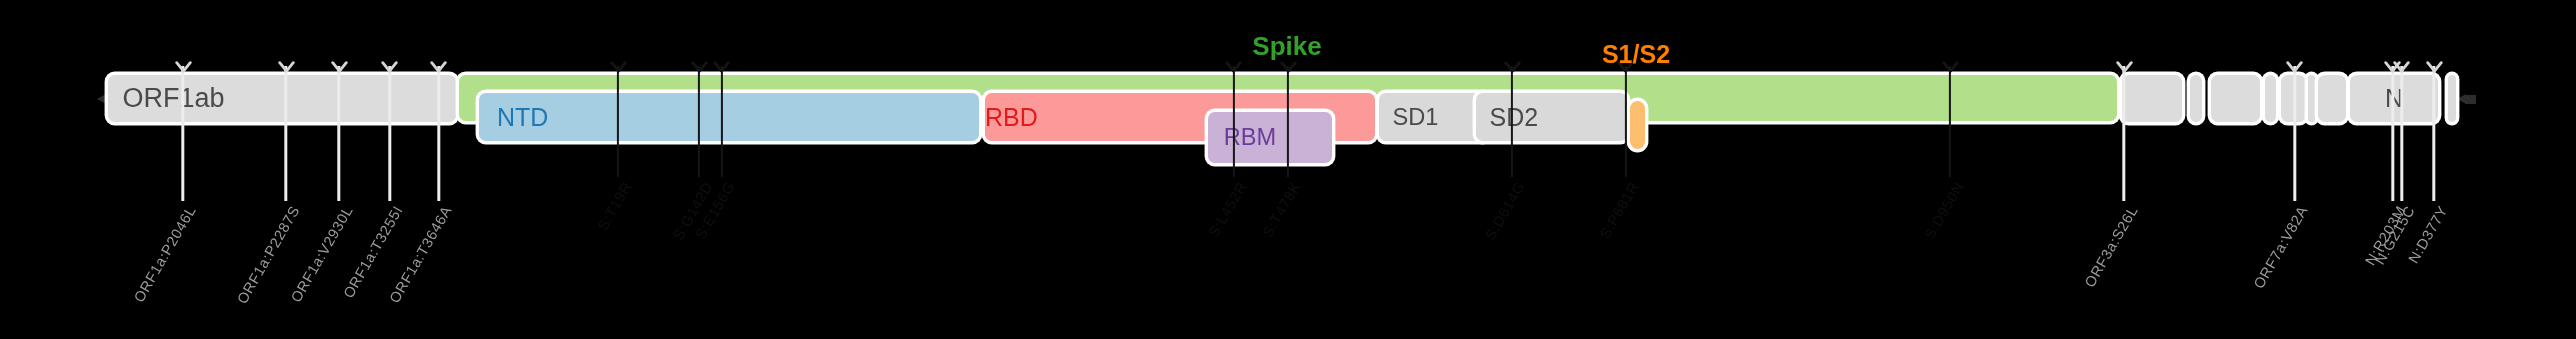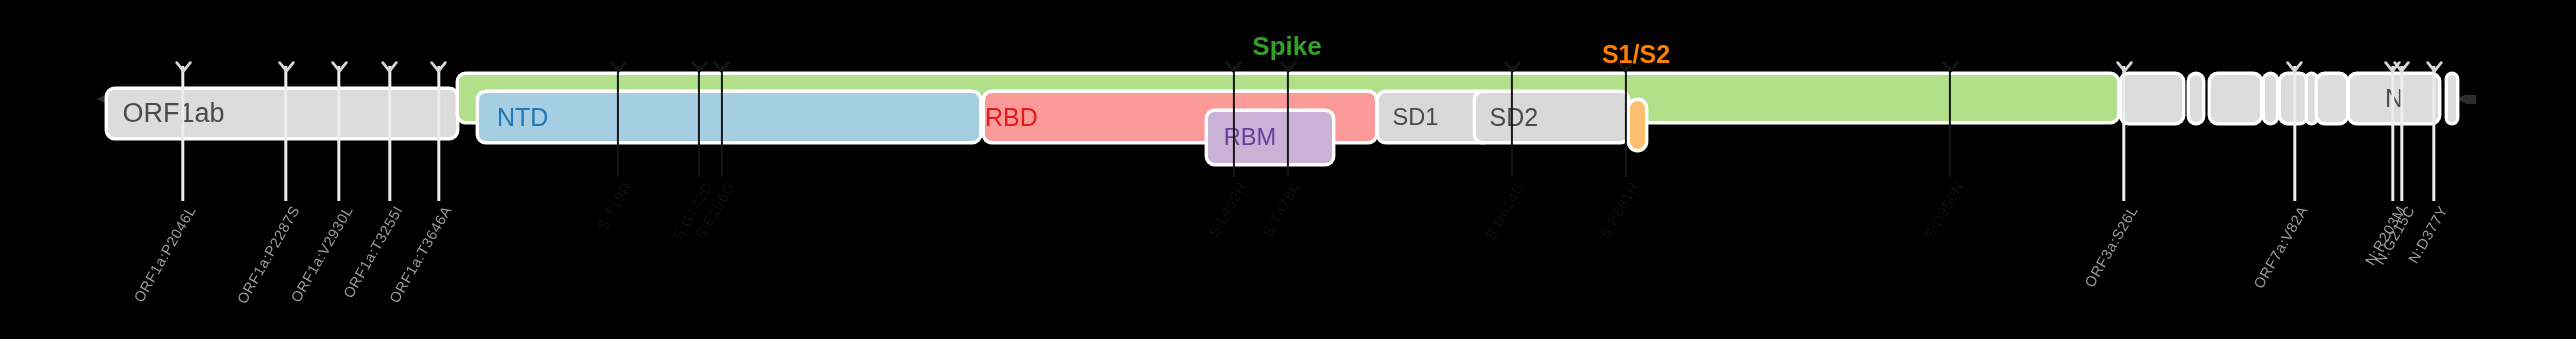--- a/index.html
+++ b/index.html
@@ -50,21 +50,21 @@
   }
   .end-arrow-bar{
     position:absolute;
   }
 </style>
 </head>
 <body>
 
 <div id="figure" style="width: 2576px; height: 339px; background: rgb(0, 0, 0);">
   <div id="gene-boxes">
-      <div class="gbox" style="left: 108px; top: 90px; width: 348px; height: 47px; background: rgb(220, 220, 220); z-index: 2;">
+      <div class="gbox" style="left: 108px; top: 75px; width: 348px; height: 47px; background: rgb(220, 220, 220); z-index: 2;">
         <span class="glabel" style="color: rgb(74, 74, 74); font-size: 27px; padding-left: 14.6px;">ORF1ab</span>
       </div>
       <div class="gbox" style="left: 459px; top: 75px; width: 1658px; height: 46px; background: rgb(178, 223, 138); z-index: 2;"></div>
       <div class="gbox" style="left: 479px; top: 93px; width: 500px; height: 48px; background: rgb(166, 206, 227); z-index: 3;">
         <span class="glabel" style="color: rgb(31, 120, 180); font-size: 25px; padding-left: 18px;">NTD</span>
       </div>
       <div class="gbox" style="left: 985px; top: 93px; width: 390px; height: 48px; background: rgb(251, 154, 153); z-index: 3;">
         <span class="glabel" style="color: rgb(227, 26, 28); font-size: 25px; ">RBD</span>
       </div>
       <div class="gbox" style="left: 1208px; top: 112px; width: 124px; height: 51px; background: rgb(202, 178, 214); z-index: 4;">

